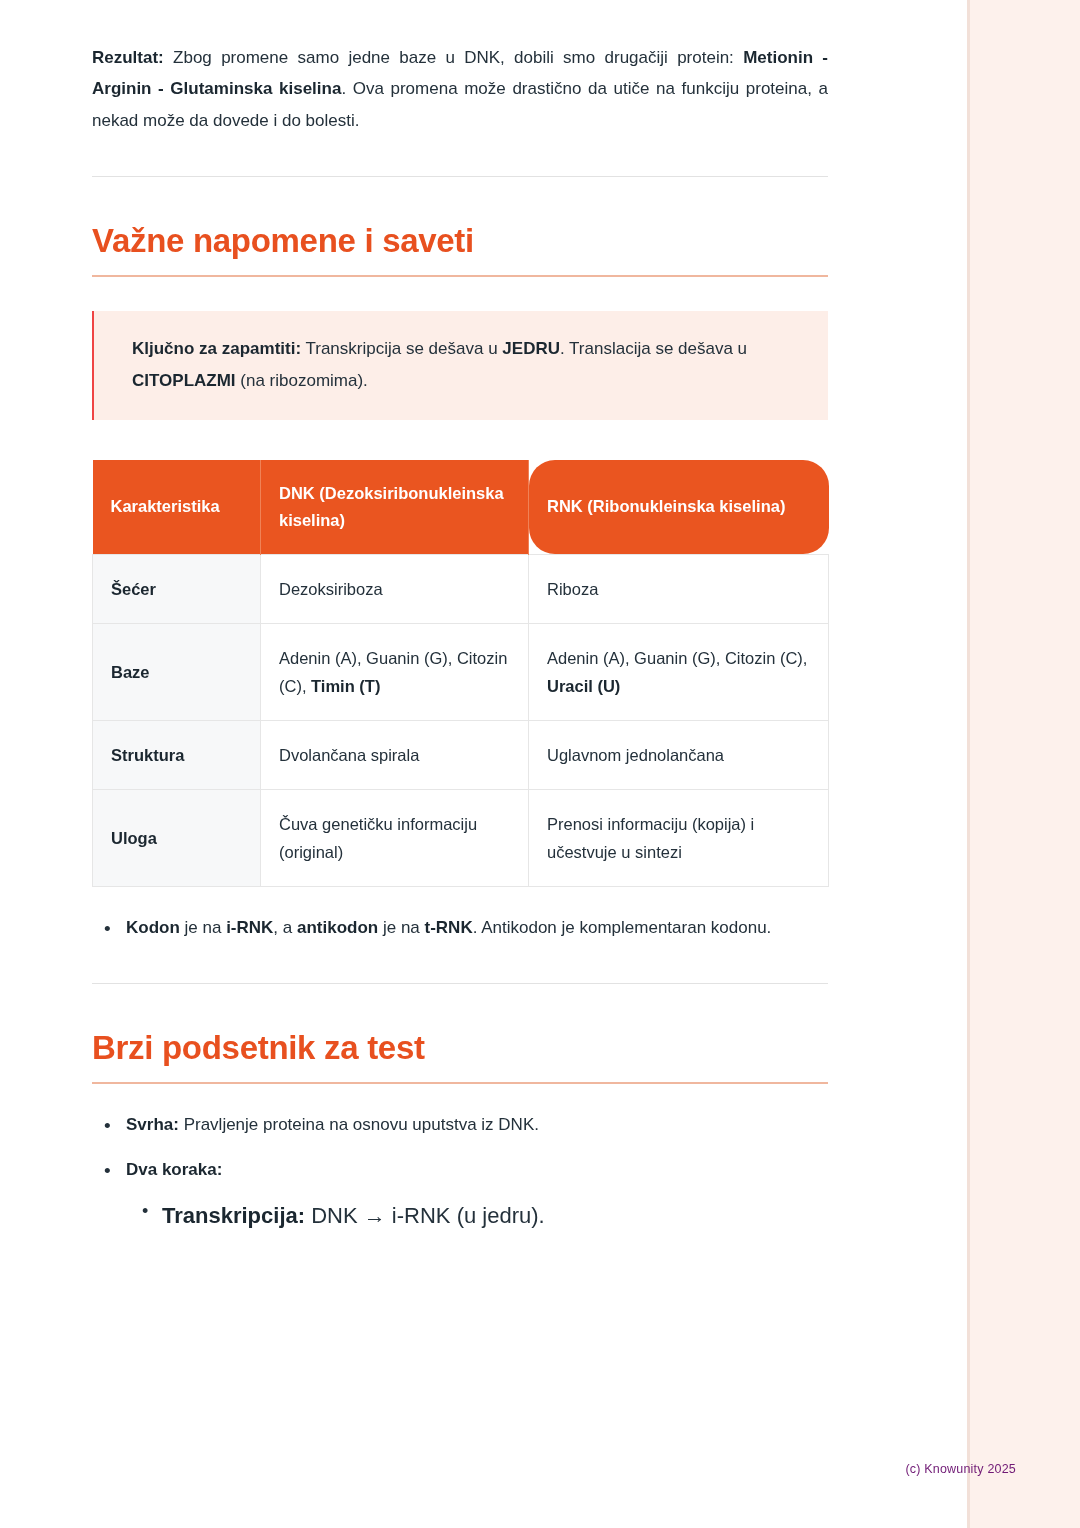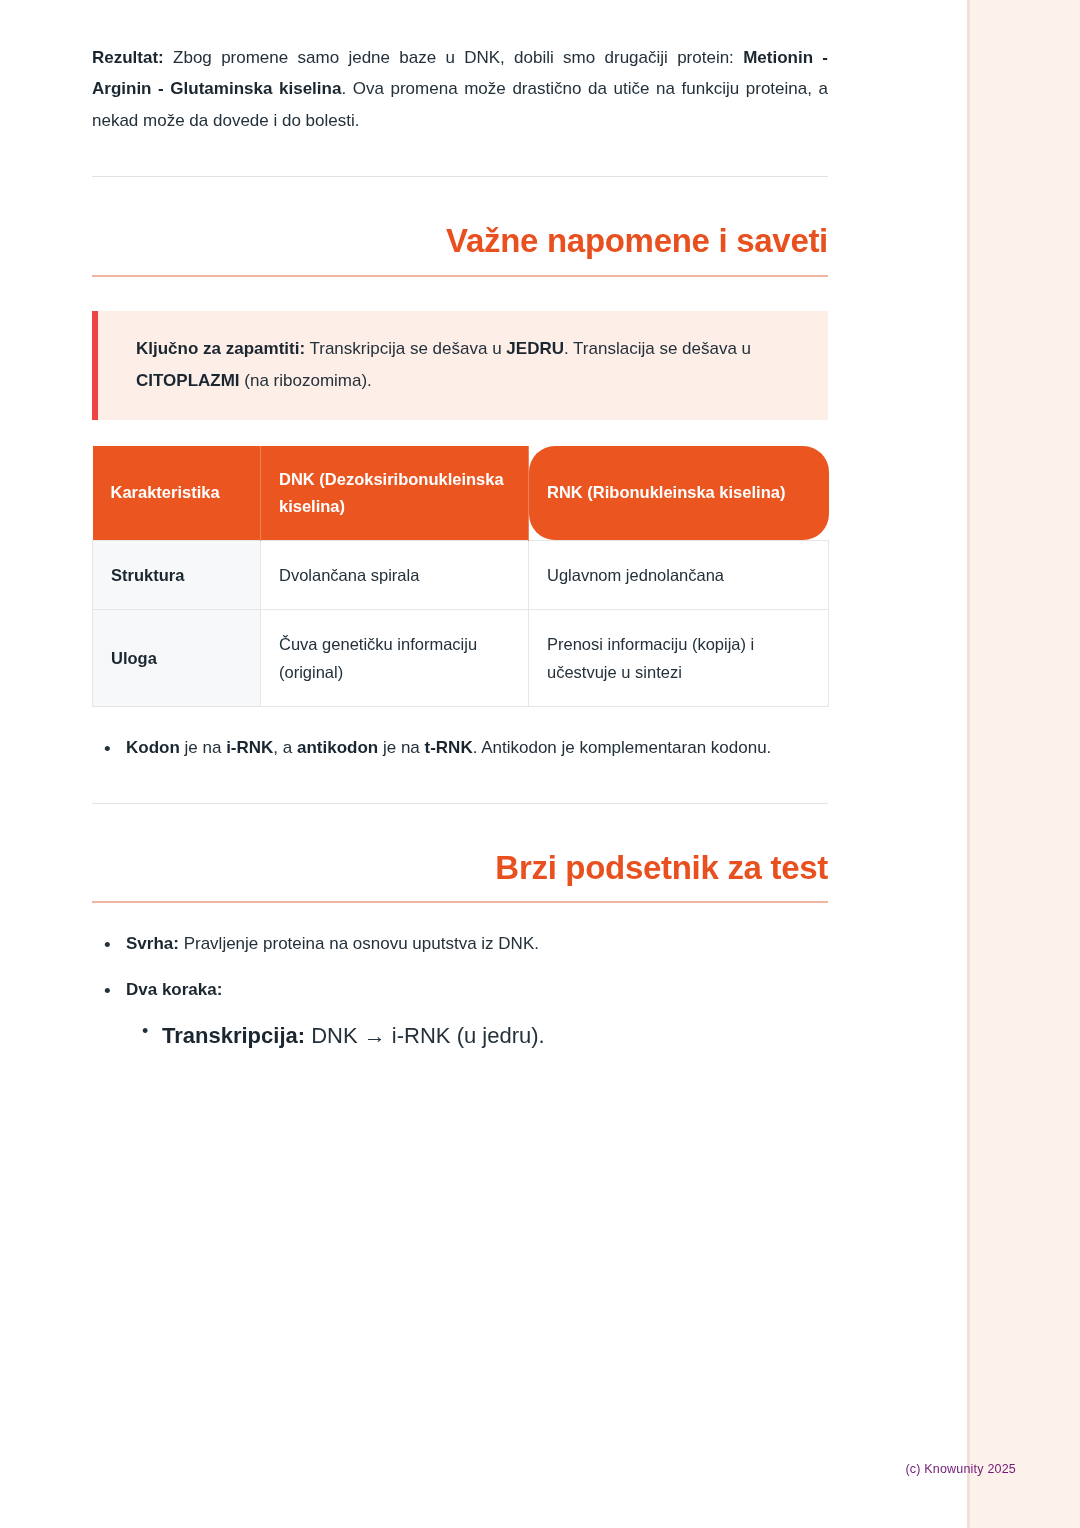--- a/index.html
+++ b/index.html
@@ -61,32 +61,31 @@
     height: 1px;
     width: 100%;
   }
   h2.section-title {
     color: #e8501f;
     font-size: 33px;
     line-height: 1.2;
     font-weight: bold;
     margin: 44px 0 0 0;
     letter-spacing: -0.3px;
-    text-align: right;
   }
   .title-rule {
     border: 0;
     border-top: 2px solid #f0b79e;
     margin: 14px 0 0 0;
     width: 100%;
   }
   .callout {
     margin-top: 34px;
     background: #fdeee8;
-    border-left: 6px solid #ef4444;
+    border-left: 2px solid #ef4444;
     padding: 22px 26px 22px 38px;
     font-size: 17px;
     line-height: 1.9;
     color: #24313b;
   }
   ul.bullets {
     margin: 26px 0 0 0;
     padding-left: 34px;
     list-style: none;
   }
@@ -117,21 +116,21 @@
   }
   ul.sub-bullets > li::before {
     content: "\2022";
     position: absolute;
     left: -20px;
     top: -1px;
     color: #24313b;
     font-size: 18px;
   }
   table.cmp {
-    margin-top: 26px;
+    margin-top: 40px;
     width: 736px;
     border-collapse: collapse;
     table-layout: fixed;
     font-size: 16.5px;
   }
   table.cmp th {
     background: #ea5520;
     color: #ffffff;
     text-align: left;
     font-weight: bold;
@@ -197,20 +196,30 @@
           <col class="c3">
       </colgroup>
       <thead>
         <tr>
           <th>Karakteristika</th>
           <th>DNK (Dezoksiribonukleinska kiselina)</th>
           <th>RNK (Ribonukleinska kiselina)</th>
         </tr>
       </thead>
       <tbody>
+        <tr>
+          <td class="rowhead">Šećer</td>
+          <td><span>Dezoksiriboza</span><strong></strong></td>
+          <td><span>Riboza</span><strong></strong></td>
+        </tr>
+        <tr>
+          <td class="rowhead">Baze</td>
+          <td><span>Adenin (A), Guanin (G), Citozin (C), </span><strong>Timin (T)</strong></td>
+          <td><span>Adenin (A), Guanin (G), Citozin (C), </span><strong>Uracil (U)</strong></td>
+        </tr>
         <tr>
           <td class="rowhead">Struktura</td>
           <td><span>Dvolančana spirala</span><strong></strong></td>
           <td><span>Uglavnom jednolančana</span><strong></strong></td>
         </tr>
         <tr>
           <td class="rowhead">Uloga</td>
           <td><span>Čuva genetičku informaciju (original)</span><strong></strong></td>
           <td><span>Prenosi informaciju (kopija) i učestvuje u sintezi</span><strong></strong></td>
         </tr>

